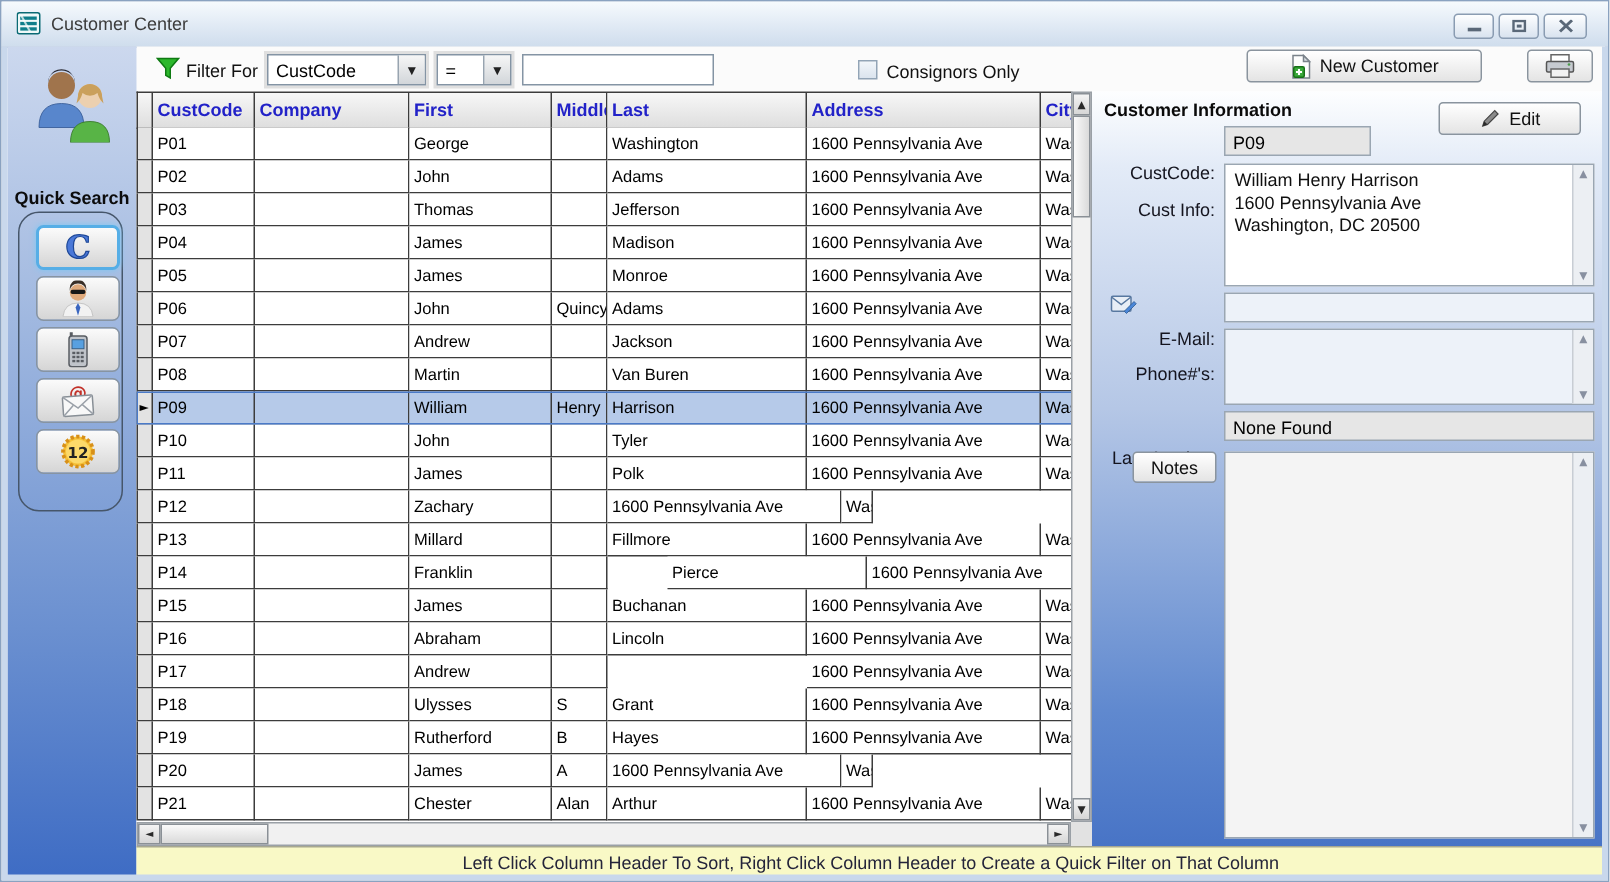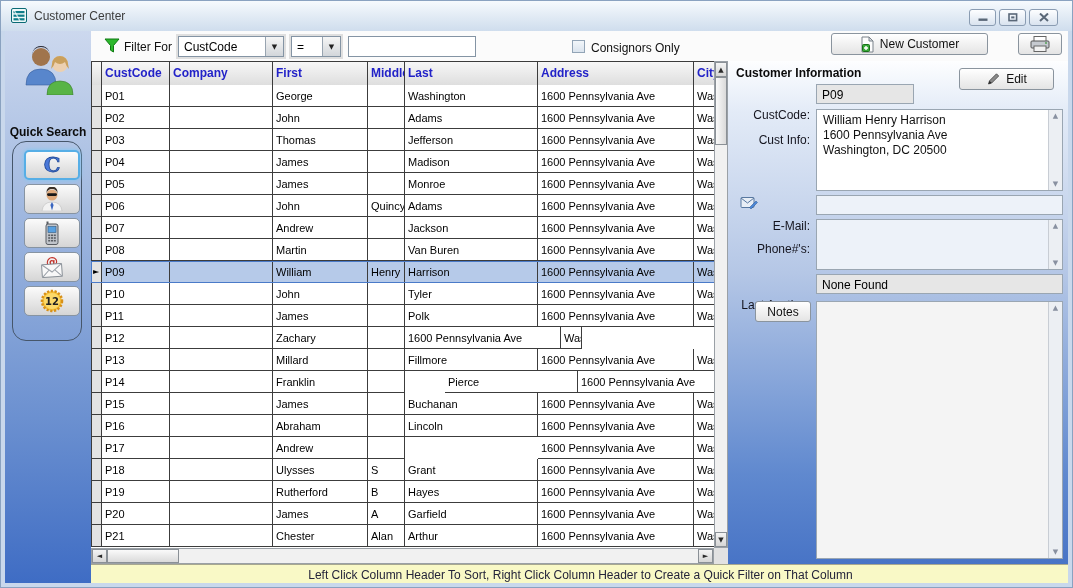--- a/index.html
+++ b/index.html
@@ -450,21 +450,20 @@
           <div class="g-cell" style="width: 133px;">Hayes</div>
           <div class="g-cell" style="width: 156px;">1600 Pennsylvania Ave</div>
           <div class="g-cell" style="width: 21px;">Washington</div>
         </div>
         <div class="g-row">
           <div class="g-cell g-sel" style="width: 10px;"></div>
           <div class="g-cell" style="width: 68px;">P20</div>
           <div class="g-cell" style="width: 103px;"></div>
           <div class="g-cell" style="width: 95px;">James</div>
           <div class="g-cell" style="width: 37px;">A</div>
-          <div class="g-cell" style="width: 133px;">Garfield</div>
           <div class="g-cell" style="width: 156px;">1600 Pennsylvania Ave</div>
           <div class="g-cell" style="width: 21px;">Washington</div>
         </div>
         <div class="g-row">
           <div class="g-cell g-sel" style="width: 10px;"></div>
           <div class="g-cell" style="width: 68px;">P21</div>
           <div class="g-cell" style="width: 103px;"></div>
           <div class="g-cell" style="width: 95px;">Chester</div>
           <div class="g-cell" style="width: 37px;">Alan</div>
           <div class="g-cell" style="width: 133px;">Arthur</div>

